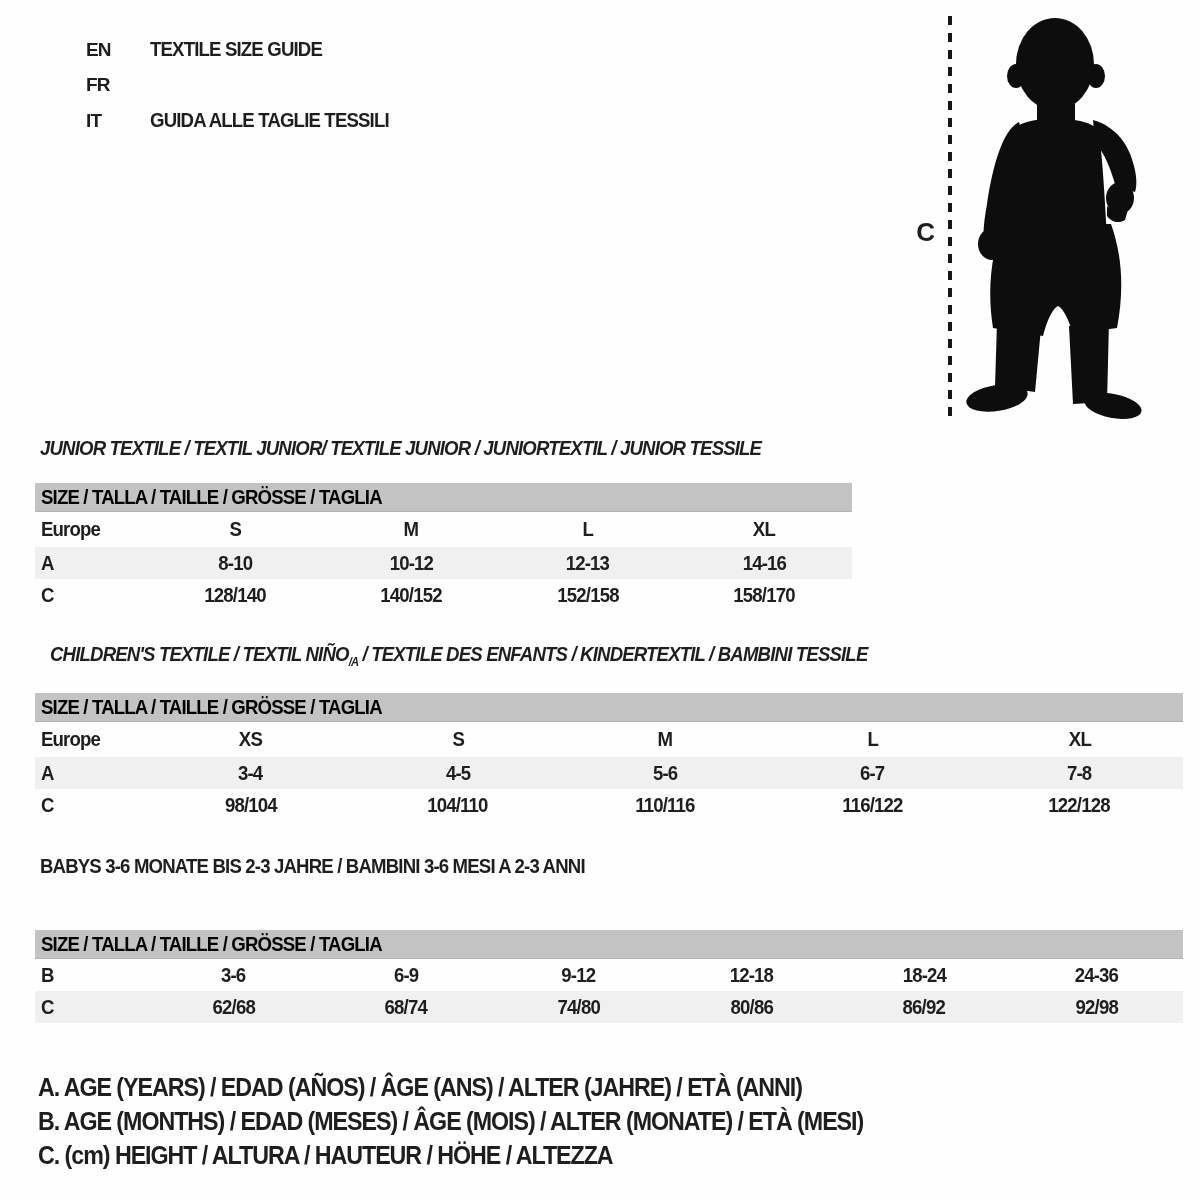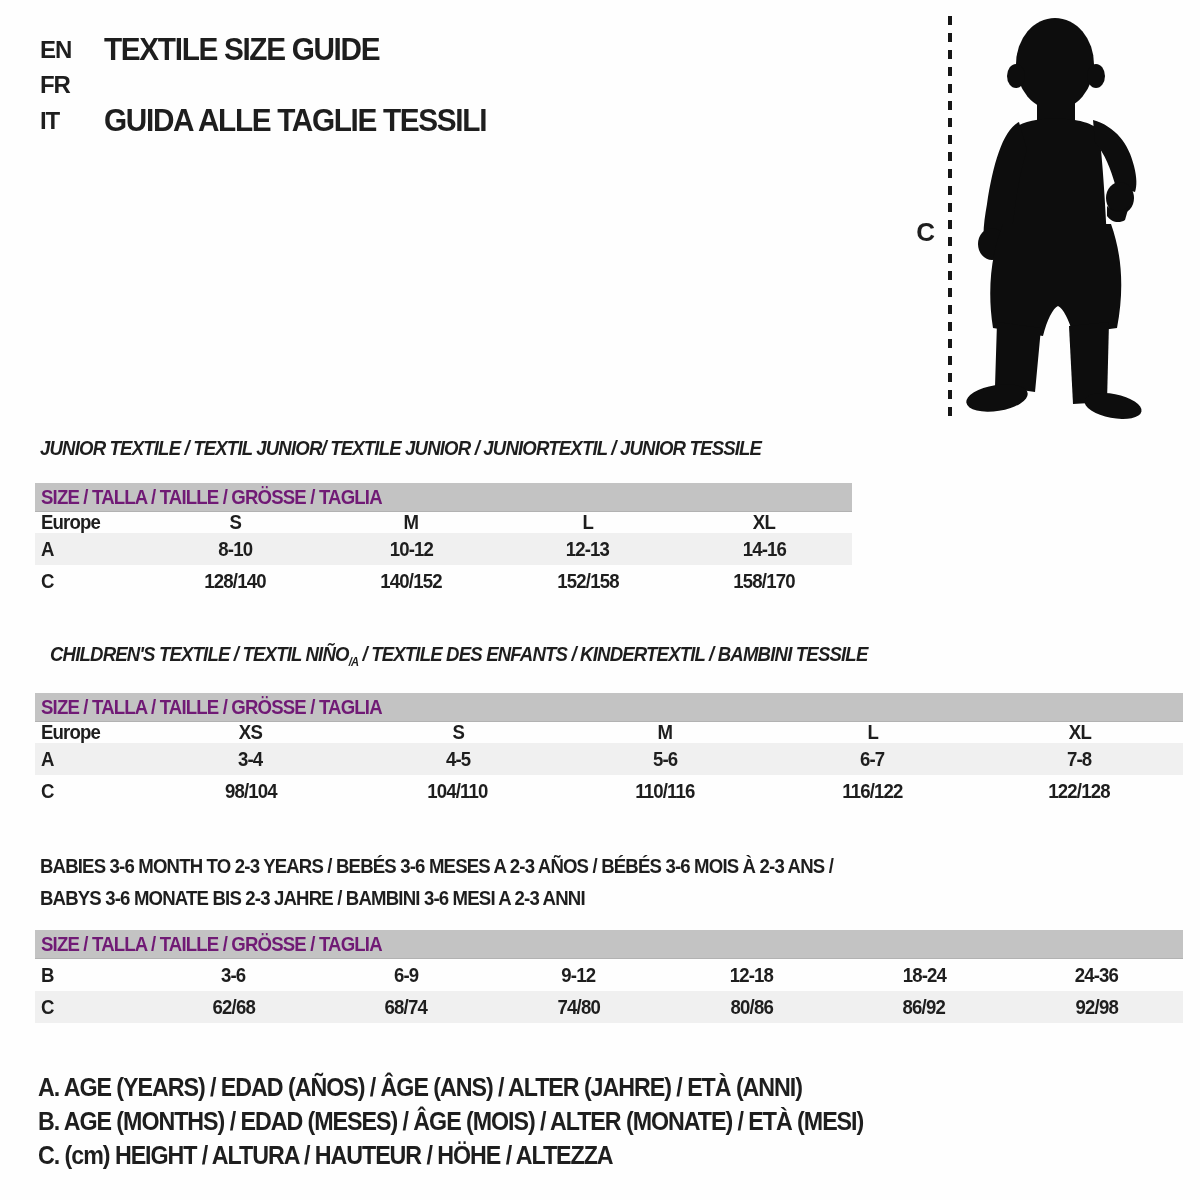--- a/index.html
+++ b/index.html
@@ -10,45 +10,45 @@
     -webkit-font-smoothing:antialiased;
   }
   .abs{position:absolute;}
   .cond{font-weight:700;letter-spacing:-0.045em;}
   .squeeze{display:inline-block;transform:scaleX(0.93);transform-origin:0 50%;white-space:nowrap;}
   .squeeze-c{display:inline-block;transform:scaleX(0.93);transform-origin:50% 50%;white-space:nowrap;}
 
   
   .lang-block{left:40px;top:32px;}
   .lang-row{display:flex;height:35.5px;align-items:center;}
-  .lang-code{width:64px;font-size:24px;}
-  .lang-title{font-size:32px;}
+  .lang-code{width:64px;font-size:19px;margin-left:46px;}
+  .lang-title{font-size:20px;}
 
   
   .dashed-line{
     left:948px;top:16px;width:4px;height:402px;
     background:repeating-linear-gradient(to bottom,#161616 0 9px,transparent 9px 17px);
   }
   .height-label{left:908px;top:217px;width:34px;font-size:26px;text-align:center;}
   .toddler{left:955px;top:14px;}
 
   
   .sec-heading{font-size:20px;line-height:24px;font-style:italic;}
   .sec-heading .subsmall{font-size:12px;vertical-align:-5px;}
   .babies-heading{font-size:20px;line-height:32px;}
 
   
   .size-table{display:block;}
   .size-bar{
     height:29px;background:#c3c3c3;display:flex;align-items:center;
-    padding-left:6px;box-sizing:border-box;color:#701a75;font-size:20px;
+    padding-left:6px;box-sizing:border-box;color:#000000;font-size:20px;
     box-shadow:inset 0 -1px 0 #b2b2b2;
   }
   .trow{display:flex;height:32px;align-items:center;font-size:20px;}
-  .trow.europe{height:21px;}
+  .trow.europe{height:35px;}
   .trow.shade{background:#f0f0f0;}
   .tlabel{width:112px;padding-left:6px;box-sizing:border-box;flex:none;text-align:left;}
   .tcell{flex:1;text-align:center;}
 
   
   .footnotes{left:38px;top:1070px;font-size:25px;line-height:34px;}
 
   .junior-heading{left:40px;top:436px;}
   .junior-table{left:35px;top:483px;width:817px;}
   .children-heading{left:40px;top:642px;margin-left:10px;}
@@ -159,21 +159,20 @@
       <div class="tlabel"><span class="squeeze">C</span></div>
       <div class="tcell"><span class="squeeze-c">98/104</span></div>
       <div class="tcell"><span class="squeeze-c">104/110</span></div>
       <div class="tcell"><span class="squeeze-c">110/116</span></div>
       <div class="tcell"><span class="squeeze-c">116/122</span></div>
       <div class="tcell"><span class="squeeze-c">122/128</span></div>
     </div>
   </div>
 
 <div class="abs babies-heading cond babies-heading-pos">
-  <div><span class="squeeze">BABIES 3-6 MONTH TO 2-3 YEARS / BEBÉS 3-6 MESES A 2-3 AÑOS / BÉBÉS 3-6 MOIS À 2-3 ANS /</span></div>
   <div><span class="squeeze">BABYS 3-6 MONATE BIS 2-3 JAHRE / BAMBINI 3-6 MESI A 2-3 ANNI</span></div>
 </div>
 <div class="abs size-table babies-table">
     <div class="size-bar cond">
       <span class="squeeze">SIZE / TALLA / TAILLE / GRÖSSE / TAGLIA</span>
     </div>
     <div class="trow cond">
       <div class="tlabel"><span class="squeeze">B</span></div>
       <div class="tcell"><span class="squeeze-c">3-6</span></div>
       <div class="tcell"><span class="squeeze-c">6-9</span></div>

